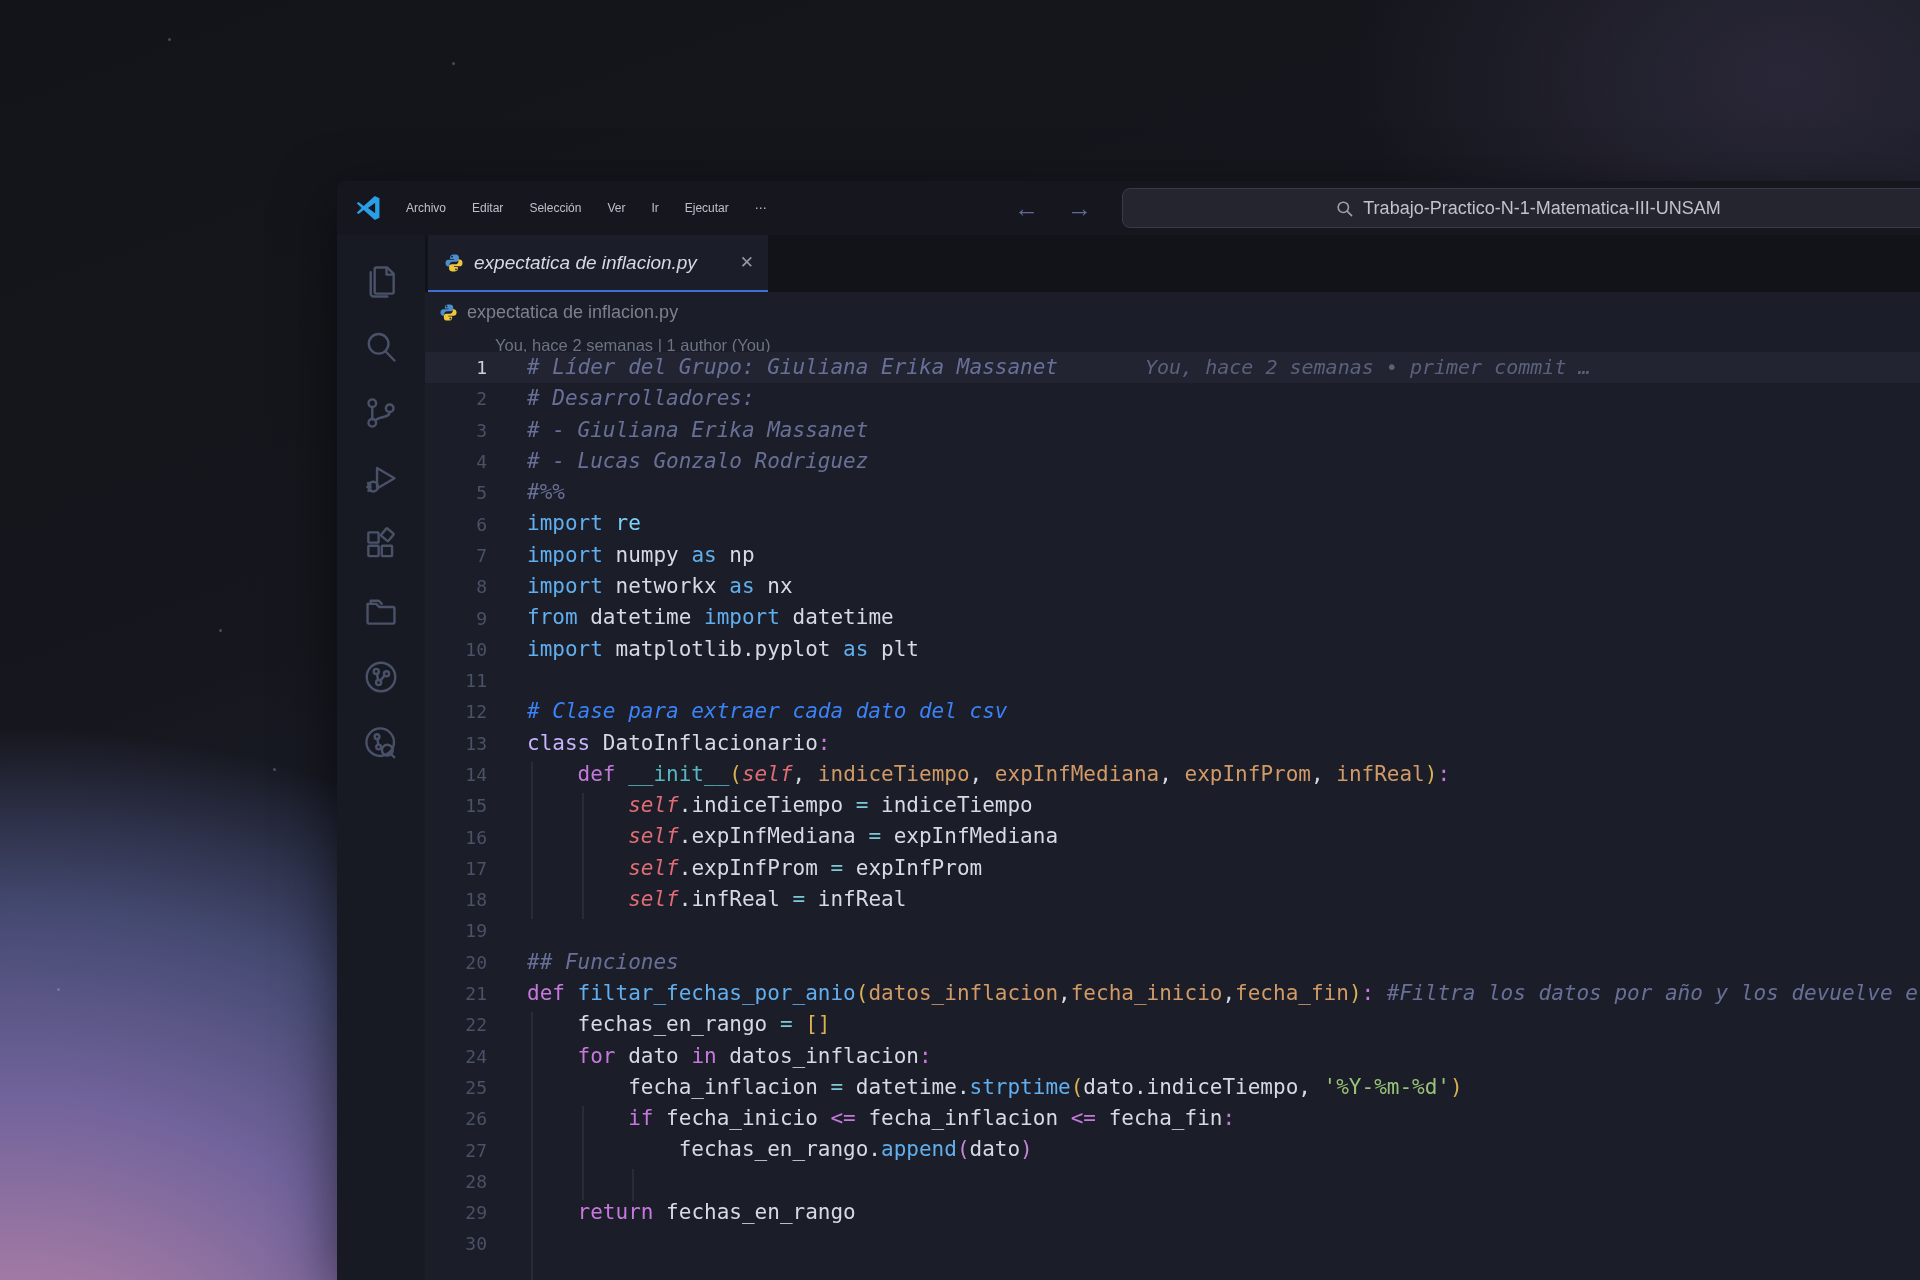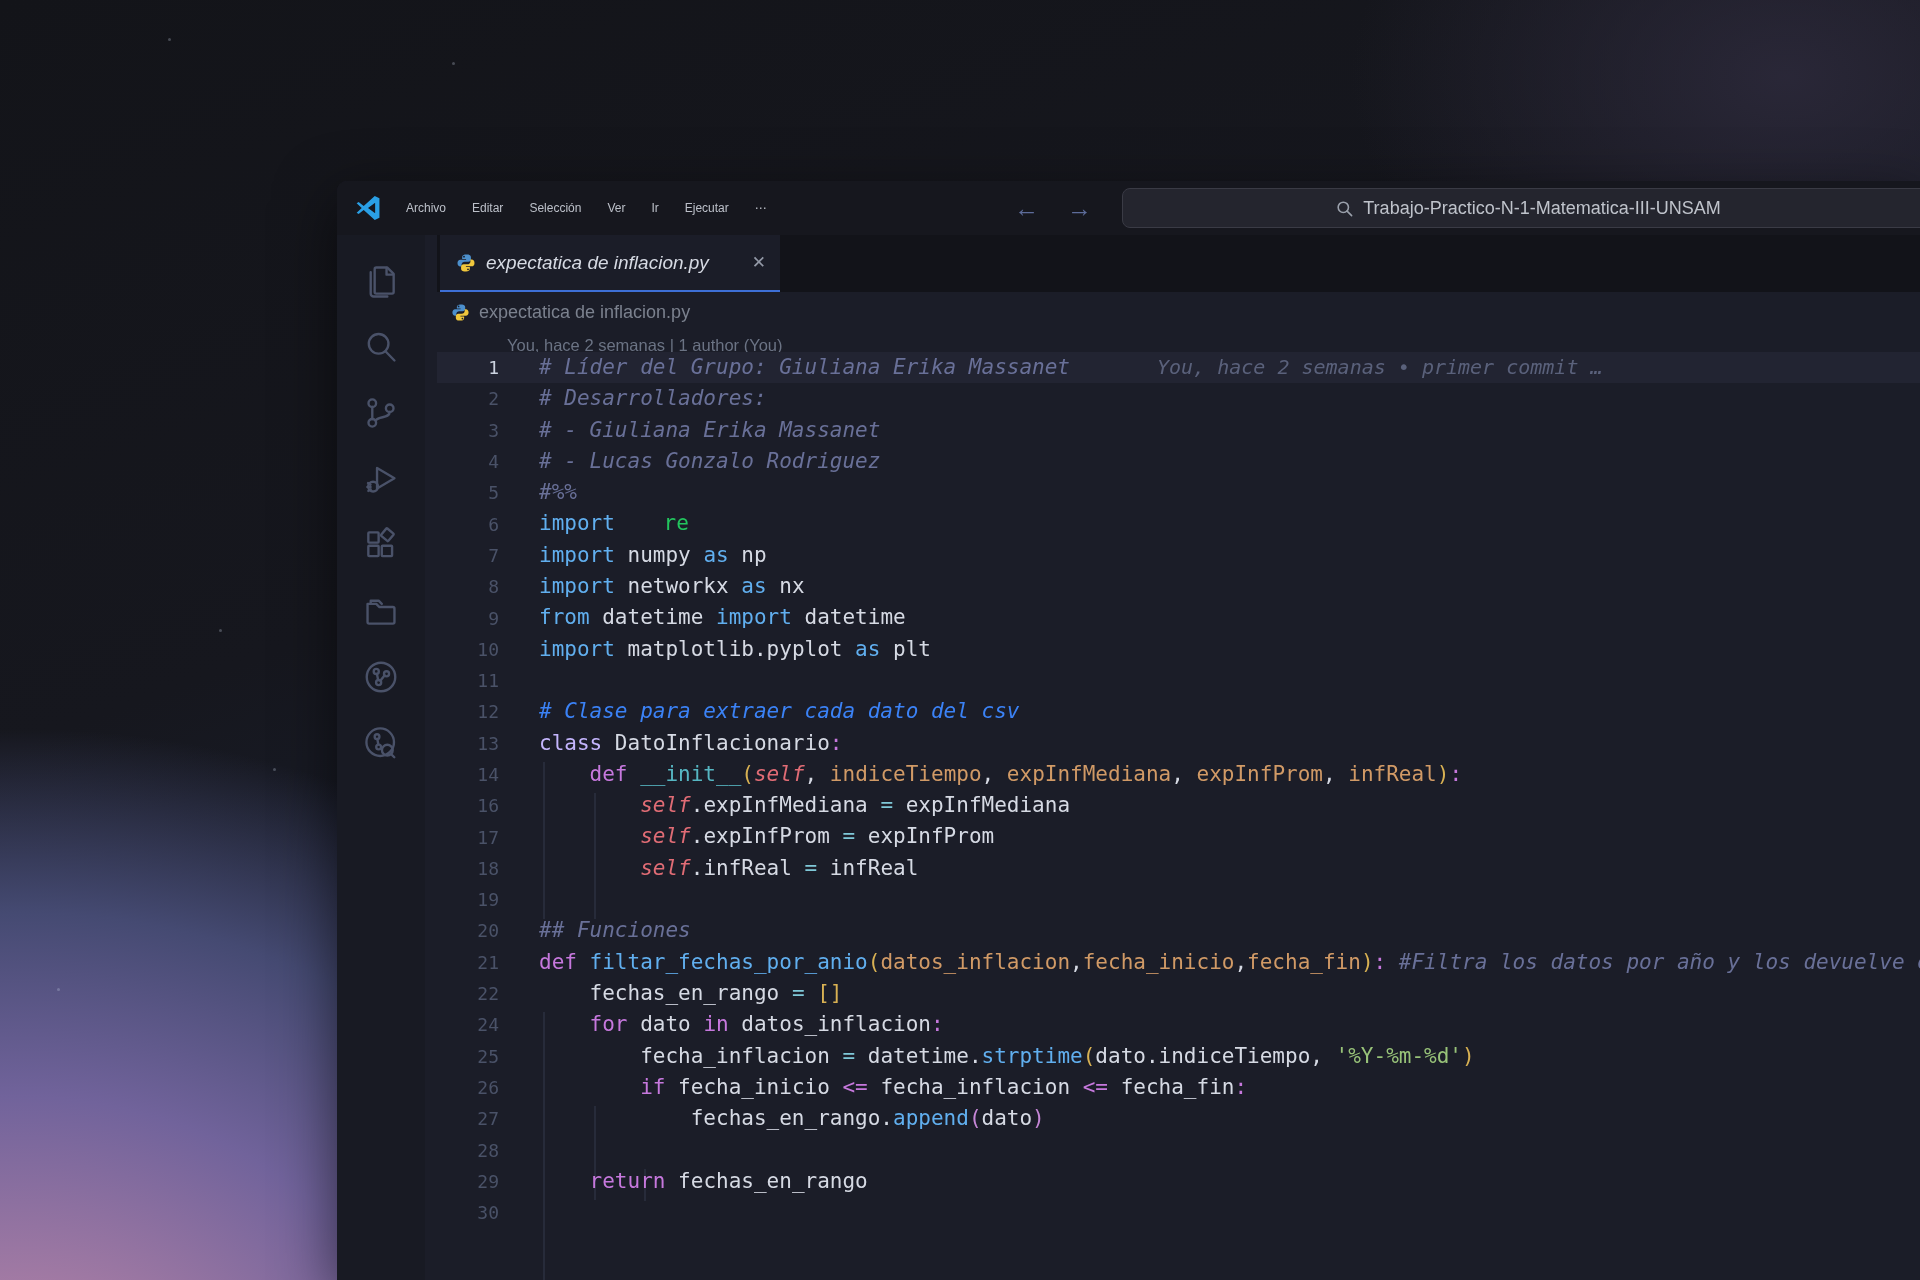--- a/index.html
+++ b/index.html
@@ -31,21 +31,21 @@
   .nav-arrows span{ line-height:1; }
   .searchbox{
     width:812px; flex:none; height:40px; margin-right:-14px;
     background:#24252e; border:1px solid #3a3b45; border-radius:8px;
     display:flex; align-items:center; justify-content:center; gap:9px;
     color:#bfc3cb; font-size:18px;
   }
   .searchbox svg{ flex:none; }
 
   
-  .main{ flex:1; display:flex; min-height:0;gap:12px; }
+  .main{ flex:1; display:flex; min-height:0; }
   .activitybar{ width:88px; flex:none; background:#181a23; display:flex; flex-direction:column; align-items:center; padding-top:13px; }
   .ab-item{ height:66px; width:100%; display:flex; align-items:center; justify-content:center; }
   .ab-item svg{ width:38px; height:38px; stroke:#4a5269; fill:none; stroke-width:1.5; stroke-linecap:round; stroke-linejoin:round; }
 
   .editor-group{ flex:1; display:flex; flex-direction:column; min-width:0; background:#1b1d28; }
   
   .tabstrip{ height:57px; flex:none; background:#121319; display:flex; align-items:stretch; }
   .tab{
     margin-left:3px; width:340px; flex:none; background:#1b1d28;
     display:flex; align-items:center; gap:10px; padding:0 14px 0 16px;
@@ -224,21 +224,21 @@
             <div class="code-line">
               <span class="ln">4</span>
               <span class="lt"><span style="color: rgb(105, 112, 152); font-style: italic;"># - Lucas Gonzalo Rodriguez</span></span>
             </div>
             <div class="code-line">
               <span class="ln">5</span>
               <span class="lt"><span style="color: rgb(105, 112, 152); font-style: italic;">#%%</span></span>
             </div>
             <div class="code-line">
               <span class="ln">6</span>
-              <span class="lt"><span style="color: rgb(97, 175, 239);">import </span><span style="color: #22c55e; margin-left: 36px;">re</span></span>
+              <span class="lt"><span style="color: rgb(97, 175, 239);">import </span><span style="color: #7dd3fc;">re</span></span>
             </div>
             <div class="code-line">
               <span class="ln">7</span>
               <span class="lt"><span style="color: rgb(97, 175, 239);">import </span><span style="color: rgb(214, 218, 228);">numpy </span><span style="color: rgb(97, 175, 239);">as </span><span style="color: rgb(214, 218, 228);">np</span></span>
             </div>
             <div class="code-line">
               <span class="ln">8</span>
               <span class="lt"><span style="color: rgb(97, 175, 239);">import </span><span style="color: rgb(214, 218, 228);">networkx </span><span style="color: rgb(97, 175, 239);">as </span><span style="color: rgb(214, 218, 228);">nx</span></span>
             </div>
             <div class="code-line">
@@ -259,20 +259,24 @@
             </div>
             <div class="code-line">
               <span class="ln">13</span>
               <span class="lt"><span style="color: #c4b5fd;">class </span><span style="color: rgb(214, 218, 228);">DatoInflacionario</span><span style="color: rgb(198, 120, 221);">:</span></span>
             </div>
             <div class="code-line">
               <span class="ln">14</span>
               <span class="lt"><span style="color: rgb(214, 218, 228);">    </span><span style="color: rgb(198, 120, 221);">def </span><span style="color: rgb(86, 182, 194);">__init__</span><span style="color: rgb(216, 177, 83);">(</span><span style="color: rgb(224, 108, 117); font-style: italic;">self</span><span style="color: rgb(214, 218, 228);">, </span><span style="color: rgb(209, 154, 102);">indiceTiempo</span><span style="color: rgb(214, 218, 228);">, </span><span style="color: rgb(209, 154, 102);">expInfMediana</span><span style="color: rgb(214, 218, 228);">, </span><span style="color: rgb(209, 154, 102);">expInfProm</span><span style="color: rgb(214, 218, 228);">, </span><span style="color: rgb(209, 154, 102);">infReal</span><span style="color: rgb(216, 177, 83);">)</span><span style="color: rgb(198, 120, 221);">:</span></span>
             </div>
             <div class="code-line">
+              <span class="ln">15</span>
+              <span class="lt"><span style="color: rgb(214, 218, 228);">        </span><span style="color: rgb(224, 108, 117); font-style: italic;">self</span><span style="color: rgb(214, 218, 228);">.indiceTiempo </span><span style="color: rgb(127, 200, 216);">= </span><span style="color: rgb(214, 218, 228);">indiceTiempo</span></span>
+            </div>
+            <div class="code-line">
               <span class="ln">16</span>
               <span class="lt"><span style="color: rgb(214, 218, 228);">        </span><span style="color: rgb(224, 108, 117); font-style: italic;">self</span><span style="color: rgb(214, 218, 228);">.expInfMediana </span><span style="color: rgb(127, 200, 216);">= </span><span style="color: rgb(214, 218, 228);">expInfMediana</span></span>
             </div>
             <div class="code-line">
               <span class="ln">17</span>
               <span class="lt"><span style="color: rgb(214, 218, 228);">        </span><span style="color: rgb(224, 108, 117); font-style: italic;">self</span><span style="color: rgb(214, 218, 228);">.expInfProm </span><span style="color: rgb(127, 200, 216);">= </span><span style="color: rgb(214, 218, 228);">expInfProm</span></span>
             </div>
             <div class="code-line">
               <span class="ln">18</span>
               <span class="lt"><span style="color: rgb(214, 218, 228);">        </span><span style="color: rgb(224, 108, 117); font-style: italic;">self</span><span style="color: rgb(214, 218, 228);">.infReal </span><span style="color: rgb(127, 200, 216);">= </span><span style="color: rgb(214, 218, 228);">infReal</span></span>

